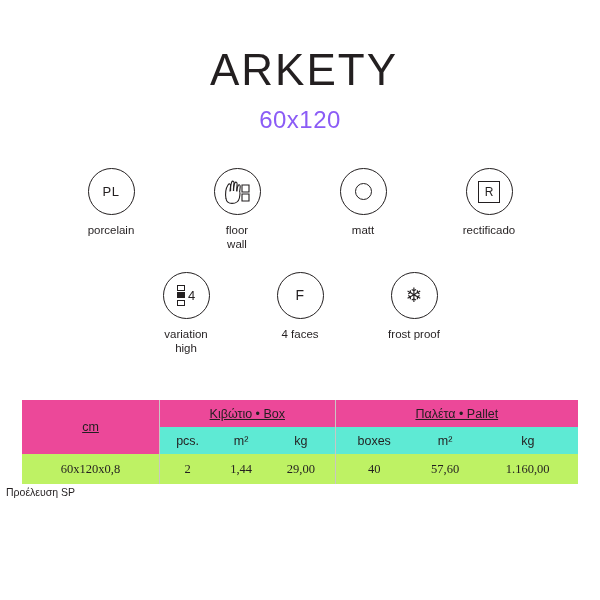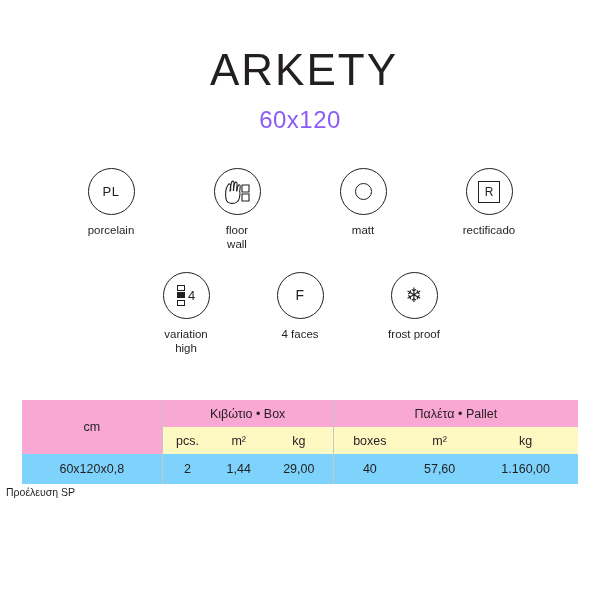--- a/index.html
+++ b/index.html
@@ -150,33 +150,35 @@
     width: 100%;
     font-size: 12.5px;
     color: #231f20;
   }
   table.spec th, table.spec td {
     padding: 0;
     font-weight: 400;
     text-align: center;
   }
   .row-group-head td, .row-group-head th {
-    background: #f9a8d4;
+    background: #ec4899;
     height: 27px;
     vertical-align: middle;
+    text-decoration: underline;
   }
   .row-sub td, .row-sub th {
-    background: #fef9c3;
+    background: #5eead4;
     height: 27px;
     vertical-align: middle;
   }
   .row-vals td {
     height: 30px;
     vertical-align: middle;
-    background: #7dd3fc;
+    background: #bef264;
+    font-family: Liberation Serif, serif;
   }
   .cm-cell {
     background: #f2f0ef;
   }
   .grp-label {
     font-size: 12.5px;
   }
   .vsep-left { border-left: 1px solid #c9c6c4; }
   .row-vals td.first-col { border-top: none; }
 

